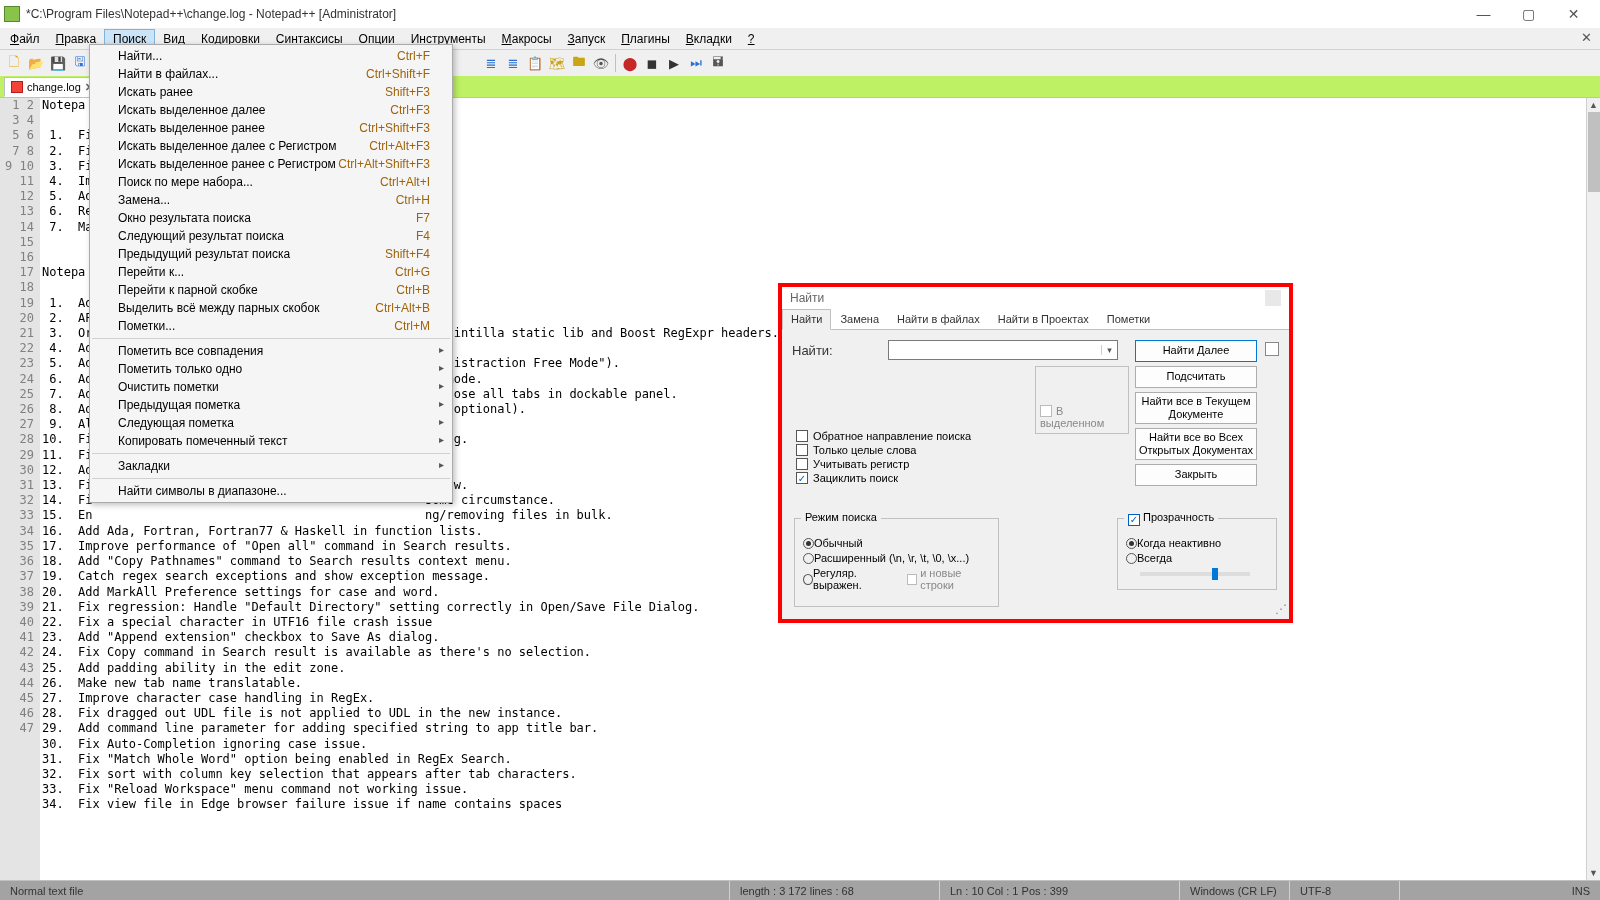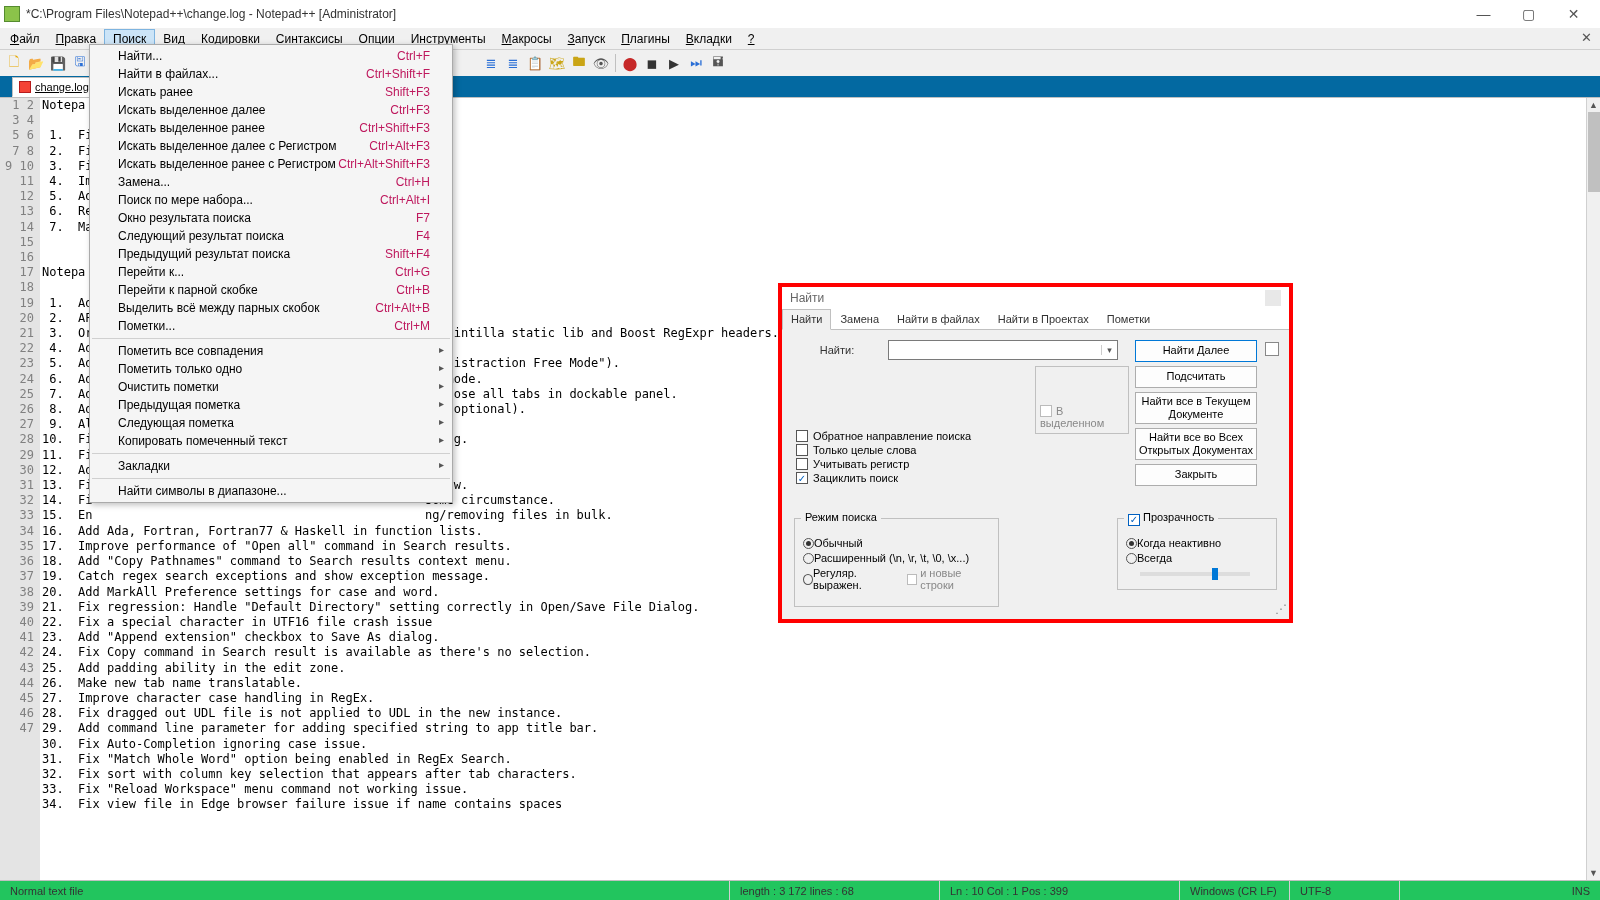--- a/index.html
+++ b/index.html
@@ -18,58 +18,58 @@
 .menubar .mitem { padding: 2px 8px; font-size: 12px; color: #000; }
 .menubar .mitem.active { background: #cce4f7; border: 1px solid #7eb4e0; }
 .menubar .mitem .ul { text-decoration: underline; }
 
 
 .toolbar { height: 26px; display: flex; align-items: center; padding: 0 4px; background: #f0f0f0; gap: 2px; }
 .toolbar .tbtn { width: 20px; height: 20px; display: flex; align-items: center; justify-content: center; font-size: 13px; border-radius: 2px; }
 .toolbar .tsep { width: 1px; height: 18px; background: #c0c0c0; margin: 0 2px; }
 
 
-.tabstrip { height: 22px; display: flex; align-items: flex-end; background: #0369a1; padding-left: 12px; border-bottom: 1px solid #c0c0c0; text-decoration: underline; }
+.tabstrip { height: 22px; display: flex; align-items: flex-end; background: #bef264; padding-left: 4px; border-bottom: 1px solid #c0c0c0; }
 .tab { height: 20px; display: flex; align-items: center; padding: 0 6px; background: #fff; border: 1px solid #c0c0c0; border-bottom: 1px solid #fff; font-size: 11px; gap: 4px; }
 .tab .tabicon { width: 12px; height: 12px; background: #f44336; border: 1px solid #b71c1c; }
 .tab .closex { color: #666; font-weight: bold; font-size: 11px; }
 
 
 .editor-wrap { position: absolute; top: 98px; left: 0; right: 0; bottom: 20px; overflow: hidden; background: #fff; }
 .gutter { position: absolute; left: 0; top: 0; width: 40px; bottom: 0; background: #e4e4e4; text-align: right; padding-right: 6px; font-family: Consolas, monospace; font-size: 12px; color: #808080; line-height: 15.2px; }
 .codelines { position: absolute; left: 42px; right: 14px; top: 0; bottom: 0; font-family: Consolas, monospace; font-size: 12px; color: #000; line-height: 15.2px; white-space: pre; }
 .line-highlight { background: #e8e8ff; display: block; width: 100%; }
 .vscroll { position: absolute; right: 0; top: 0; bottom: 0; width: 14px; background: #f0f0f0; border-left: 1px solid #d0d0d0; }
 .vscroll .up, .vscroll .down { height: 14px; display: flex; align-items: center; justify-content: center; font-size: 9px; color: #555; }
 .vscroll .down { position: absolute; bottom: 0; width: 100%; }
 .vscroll .thumb { position: absolute; top: 14px; width: 12px; left: 1px; height: 80px; background: #c0c0c0; }
 
 
-.statusbar { position: absolute; bottom: 0; left: 0; right: 0; height: 20px; background: #22c55e; border-top: 1px solid #c0c0c0; display: flex; align-items: center; font-size: 11px; color: #333; }
+.statusbar { position: absolute; bottom: 0; left: 0; right: 0; height: 20px; background: #a3a3a3; border-top: 1px solid #c0c0c0; display: flex; align-items: center; font-size: 11px; color: #333; }
 .statusbar .seg { padding: 0 10px; border-right: 1px solid #d0d0d0; height: 100%; display: flex; align-items: center; }
 .statusbar .seg.first { width: 730px; flex-shrink: 0; }
 
 
 .dropdown { position: absolute; top: 44px; left: 89px; width: 364px; background: #f5f5f5; border: 1px solid #aaa; box-shadow: 2px 2px 6px rgba(0,0,0,0.25); z-index: 100; padding: 2px 0; }
 .dropdown .mi { display: flex; padding: 2px 22px 2px 28px; font-size: 12px; color: #000; position: relative; }
 .dropdown .mi .lbl { flex: 1; }
-.dropdown .mi .sc { color: #be185d; }
+.dropdown .mi .sc { color: #a16207; }
 .dropdown .mi.sub::after { content: "▸"; position: absolute; right: 8px; font-size: 10px; color: #555; }
 .dropdown .sep { height: 1px; background: #d0d0d0; margin: 3px 2px; }
 
 
 .find-dialog { position: absolute; top: 283px; left: 778px; width: 515px; height: 340px; background: #f0f0f0; border: 4px solid #ff0000; z-index: 200; font-size: 12px; }
 .find-dialog .fd-title { height: 22px; display: flex; align-items: center; padding: 0 8px; color: #666; background: #fff; }
 .find-dialog .fd-title .closebox { margin-left: auto; width: 16px; height: 16px; background: #e8e8e8; }
 .find-dialog .fd-tabs { display: flex; background: #fff; border-bottom: 1px solid #c0c0c0; font-size: 11px; }
 .find-dialog .fd-tab { padding: 3px 8px; border: 1px solid transparent; color: #333; }
 .find-dialog .fd-tab.active { border: 1px solid #c0c0c0; border-bottom: 1px solid #f0f0f0; background: #f0f0f0; margin-bottom: -1px; }
 .find-dialog .fd-body { padding: 10px 10px 8px 10px; display: flex; flex-direction: column; height: calc(100% - 44px); position: relative; }
 .fd-row1 { display: flex; align-items: center; gap: 6px; }
-.fd-label { width: 90px; text-align: center; color: #333; font-size: 11px; }
+.fd-label { width: 90px; text-align: left; color: #333; font-size: 13px; }
 .fd-combo { width: 230px; height: 20px; border: 1px solid #7a7a7a; background: #fff; display: flex; align-items: center; }
 .fd-combo .dd { margin-left: auto; width: 16px; text-align: center; font-size: 9px; color: #555; border-left: 1px solid #ccc; }
 .fd-btncol { position: absolute; right: 32px; top: 10px; display: flex; flex-direction: column; gap: 4px; width: 122px; }
 .fd-toggle { position: absolute; right: 10px; top: 12px; width: 14px; height: 14px; border: 1px solid #888; background: #fff; }
 .fd-btn { height: 22px; border: 1px solid #adadad; background: #fdfdfd; font-size: 11px; display: flex; align-items: center; justify-content: center; padding: 0 2px; text-align: center; line-height: 1.2; }
 .fd-btn.primary { border: 1px solid #0078d7; }
 .fd-btn.tall { height: 32px; }
 .fd-midbox { position: absolute; right: 160px; top: 36px; width: 94px; height: 68px; border: 1px solid #c0c0c0; padding: 4px; font-size: 11px; color: #888; display: flex; align-items: flex-end; }
 .fd-midbox .chk { width: 12px; height: 12px; border: 1px solid #bbb; margin-right: 4px; background: #fff; display: inline-block; vertical-align: -2px; }
 .fd-checks { position: absolute; top: 100px; left: 14px; font-size: 11px; display: flex; flex-direction: column; gap: 2px; }
@@ -275,26 +275,26 @@
     </div>
     <div class="mi">
       <span class="lbl">Искать выделенное далее с Регистром</span>
       <span class="sc">Ctrl+Alt+F3</span>
     </div>
     <div class="mi">
       <span class="lbl">Искать выделенное ранее с Регистром</span>
       <span class="sc">Ctrl+Alt+Shift+F3</span>
     </div>
     <div class="mi">
+      <span class="lbl">Поиск по мере набора...</span>
+      <span class="sc">Ctrl+Alt+I</span>
+    </div>
+    <div class="mi">
       <span class="lbl">Замена...</span>
       <span class="sc">Ctrl+H</span>
-    </div>
-    <div class="mi">
-      <span class="lbl">Поиск по мере набора...</span>
-      <span class="sc">Ctrl+Alt+I</span>
     </div>
     <div class="mi">
       <span class="lbl">Окно результата поиска</span>
       <span class="sc">F7</span>
     </div>
     <div class="mi">
       <span class="lbl">Следующий результат поиска</span>
       <span class="sc">F4</span>
     </div>
     <div class="mi">

